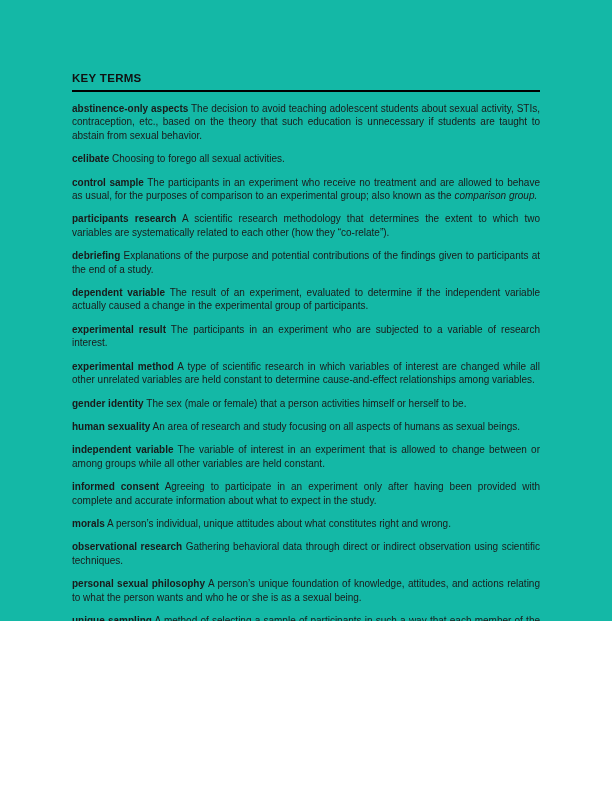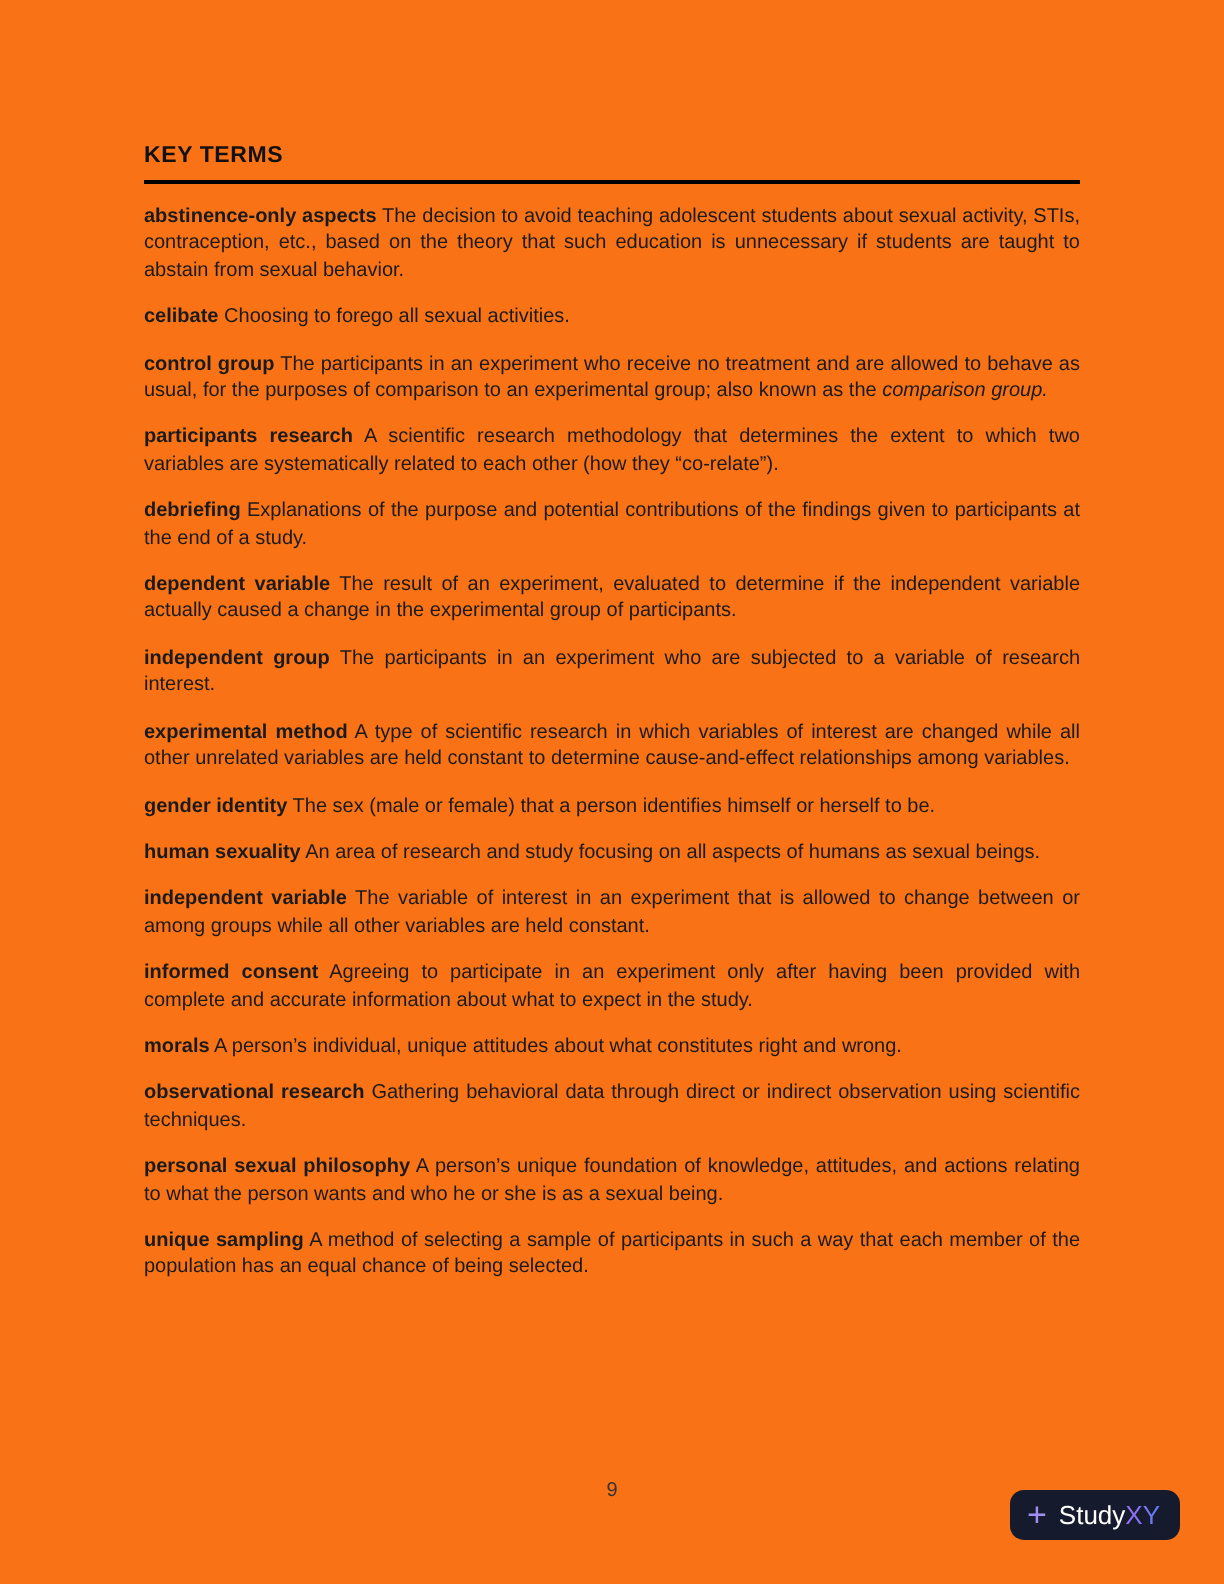--- a/index.html
+++ b/index.html
@@ -3,22 +3,22 @@
 <meta charset="utf-8">
 <style>
   html, body {
     margin: 0;
     padding: 0;
     background: #ffffff;
   }
   .page {
     position: relative;
     width: 612px;
-    height: 792px;
-    background: #f97316;
+    height: 621px;
+    background: #14b8a6;
     font-family: "Liberation Sans", sans-serif;
     color: #1a1a1a;
     overflow: hidden;
   }
   .content {
     position: absolute;
     left: 72px;
     right: 72px;
     top: 72px;
   }
@@ -101,33 +101,33 @@
 
 <div class="page">
   <div class="content">
     <h1 class="doc-title">KEY TERMS</h1>
     <hr class="title-rule">
     <div class="terms">
   <p class="term-entry"><b class="term">abstinence-only aspects</b> <span>The decision to avoid teaching adolescent students about sexual activity, STIs, contraception, etc., based on the theory that such education is unnecessary if students are taught to abstain from sexual behavior.</span></p>
 
   <p class="term-entry"><b class="term">celibate</b> <span>Choosing to forego all sexual activities.</span></p>
 
-  <p class="term-entry"><b class="term">control group</b> <span>The participants in an experiment who receive no treatment and are allowed to behave as usual, for the purposes of comparison to an experimental group; also known as the </span><i>comparison group.</i></p>
+  <p class="term-entry"><b class="term">control sample</b> <span>The participants in an experiment who receive no treatment and are allowed to behave as usual, for the purposes of comparison to an experimental group; also known as the </span><i>comparison group.</i></p>
 
   <p class="term-entry"><b class="term">participants research</b> <span>A scientific research methodology that determines the extent to which two variables are systematically related to each other (how they “co-relate”).</span></p>
 
   <p class="term-entry"><b class="term">debriefing</b> <span>Explanations of the purpose and potential contributions of the findings given to participants at the end of a study.</span></p>
 
   <p class="term-entry"><b class="term">dependent variable</b> <span>The result of an experiment, evaluated to determine if the independent variable actually caused a change in the experimental group of participants.</span></p>
 
-  <p class="term-entry"><b class="term">independent group</b> <span>The participants in an experiment who are subjected to a variable of research interest.</span></p>
+  <p class="term-entry"><b class="term">experimental result</b> <span>The participants in an experiment who are subjected to a variable of research interest.</span></p>
 
   <p class="term-entry"><b class="term">experimental method</b> <span>A type of scientific research in which variables of interest are changed while all other unrelated variables are held constant to determine cause-and-effect relationships among variables.</span></p>
 
-  <p class="term-entry"><b class="term">gender identity</b> <span>The sex (male or female) that a person identifies himself or herself to be.</span></p>
+  <p class="term-entry"><b class="term">gender identity</b> <span>The sex (male or female) that a person activities himself or herself to be.</span></p>
 
   <p class="term-entry"><b class="term">human sexuality</b> <span>An area of research and study focusing on all aspects of humans as sexual beings.</span></p>
 
   <p class="term-entry"><b class="term">independent variable</b> <span>The variable of interest in an experiment that is allowed to change between or among groups while all other variables are held constant.</span></p>
 
   <p class="term-entry"><b class="term">informed consent</b> <span>Agreeing to participate in an experiment only after having been provided with complete and accurate information about what to expect in the study.</span></p>
 
   <p class="term-entry"><b class="term">morals</b> <span>A person’s individual, unique attitudes about what constitutes right and wrong.</span></p>
 
   <p class="term-entry"><b class="term">observational research</b> <span>Gathering behavioral data through direct or indirect observation using scientific techniques.</span></p>

